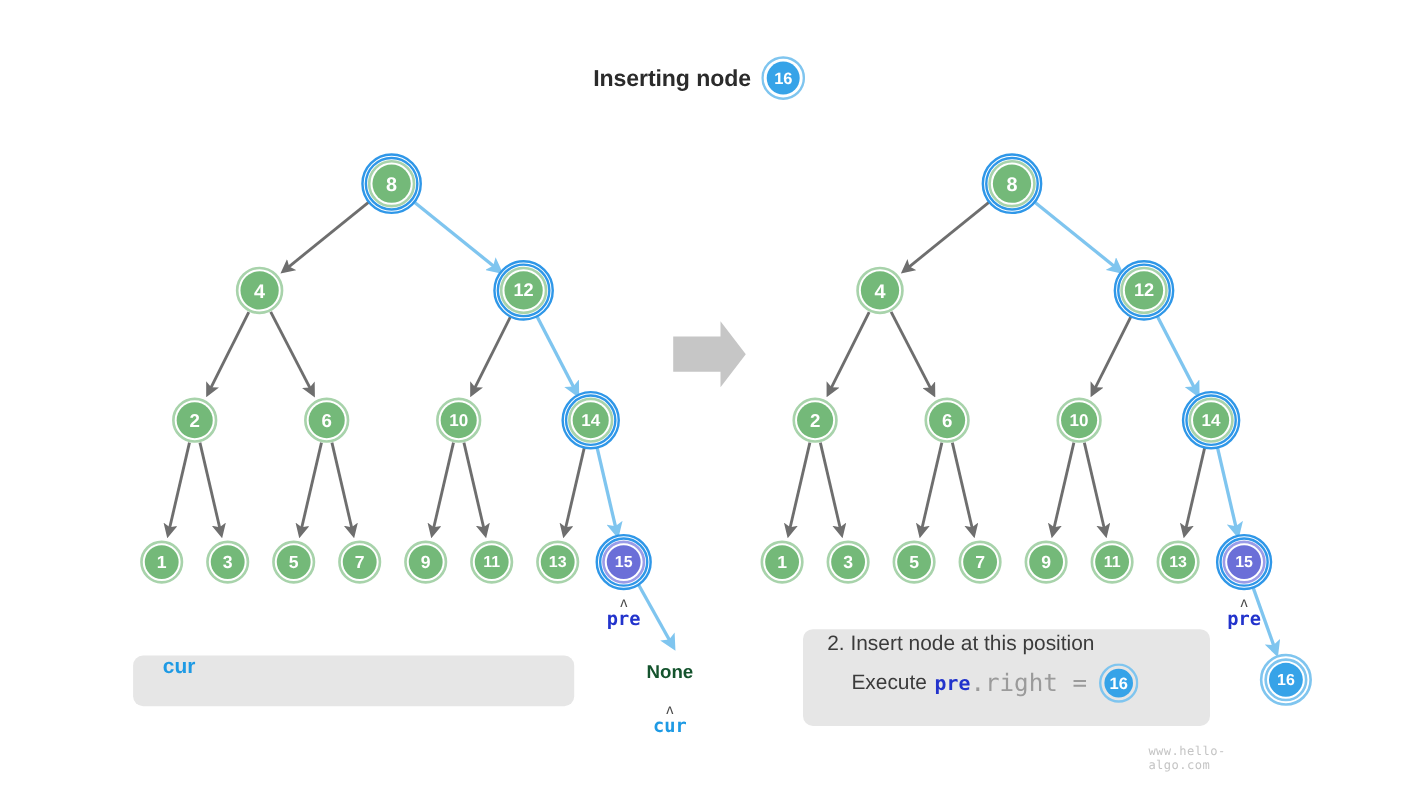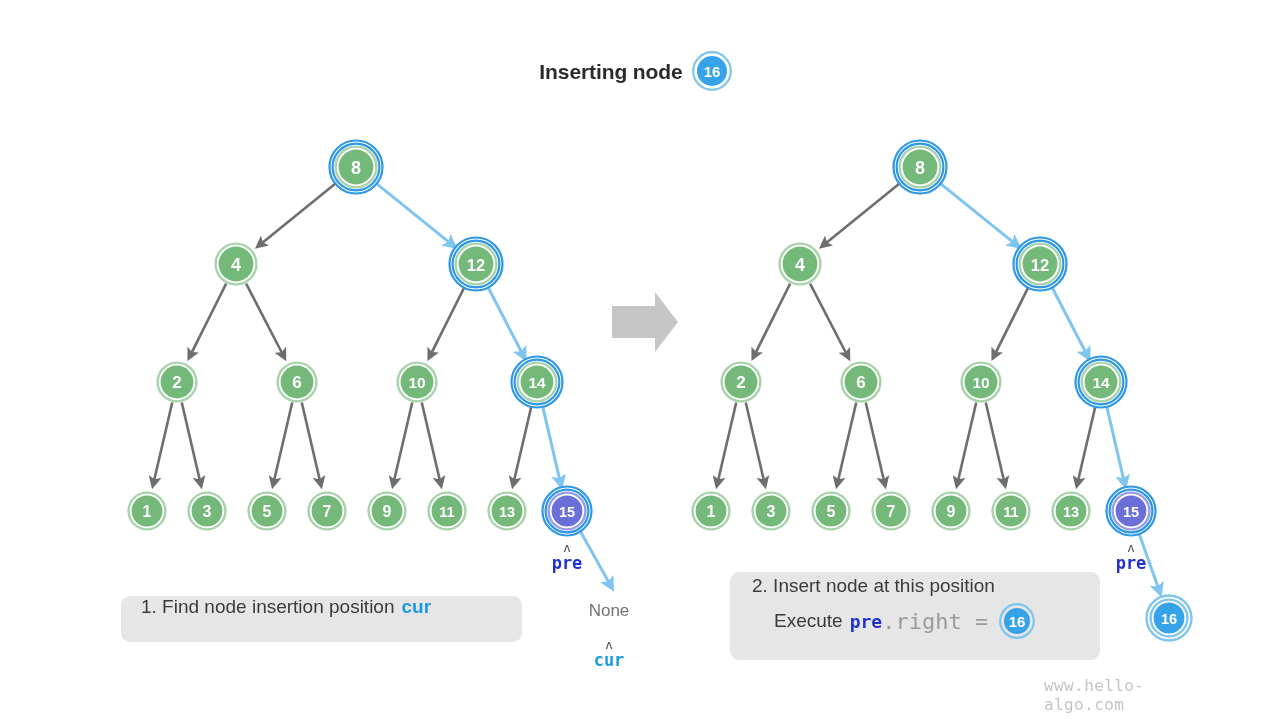--- a/index.html
+++ b/index.html
@@ -37,29 +37,29 @@
   .cap2 .line.l2{padding-left:22px;}
   .kw-cur{color:#1e9ae4;font-weight:bold;margin-left:7px;}
   .kw-pre{color:#2233cc;font-weight:bold;font-family:"DejaVu Sans Mono",monospace;font-size:18px;}
   .mono-dim{color:#9b9b9b;font-family:"DejaVu Sans Mono",monospace;font-size:22px;}
 
   
   .ptr{position:absolute;text-align:center;white-space:nowrap;}
   .ptr .caret{font-size:13px;color:#4a4a4a;line-height:10px;display:block;}
   .ptr .plabel{font-size:17px;font-weight:bold;display:block;
     font-family:"DejaVu Sans Mono",monospace;}
-  .ptr .none-txt{font-size:17px;color:#737373;display:block;
-    font-family:"Liberation Sans",sans-serif;}
+  .ptr .none-txt{font-size:17px;color:#14532d;display:block;
+    font-family:"Liberation Sans",sans-serif;font-weight:bold;}
   .p-dark{color:#2233cc;}
   .p-light{color:#1e9ae4;}
 
   
   .watermark{
     position:absolute;left:1044px;top:676px;
-    font-family:"DejaVu Sans Mono",monospace;font-size:16px;
+    font-family:"DejaVu Sans Mono",monospace;font-size:11px;
     color:#c4c4c4;letter-spacing:0.4px;
   }
   .node-text{
     font-family:"Liberation Sans",sans-serif;font-weight:bold;
     fill:#ffffff;text-anchor:middle;dominant-baseline:central;
   }
 </style>
 </head>
 <body>
 
@@ -311,21 +311,20 @@
         <span class="plabel p-light">cur</span>
       </div>
       <div class="ptr" style="left: 1086px; top: 543px; width: 90px;">
         <span class="caret">ʌ</span>
         <span class="plabel p-dark">pre</span>
       </div>
     </div>
 
   <div class="caption cap1">
     <div class="line">
-      <span>1. Find node insertion position</span>
       <span class="kw-cur">cur</span>
     </div>
   </div>
 
   <div class="caption cap2">
     <div class="line l1">
       <span>2. Insert node at this position</span>
     </div>
     <div class="line l2">
       <span>Execute</span>

